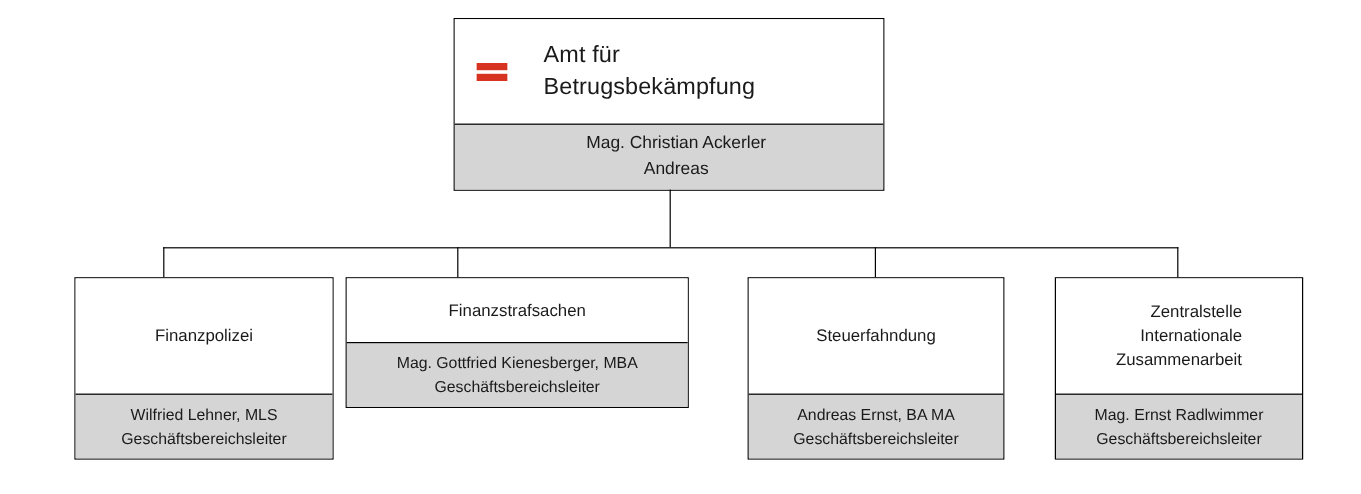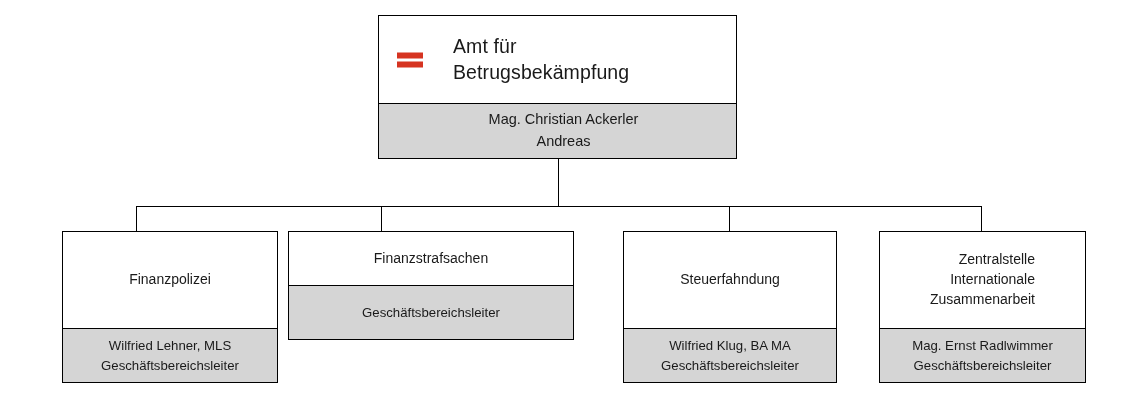--- a/index.html
+++ b/index.html
@@ -144,28 +144,29 @@
     <div class="node-title">Finanzpolizei</div>
     <div class="node-footer">
       <span class="line">Wilfried Lehner, MLS</span>
       <span class="line">Geschäftsbereichsleiter</span>
     </div>
   </div>
 
   <div class="node child" style="left:288px; top:231px; width:286px; height:109px;">
     <div class="node-title">Finanzstrafsachen</div>
     <div class="node-footer">
+      <span class="line">Mag. Gottfried Kienesberger, MBA</span>
       <span class="line">Geschäftsbereichsleiter</span>
     </div>
   </div>
 
   <div class="node child" style="left:623px; top:231px; width:214px; height:152px;">
     <div class="node-title">Steuerfahndung</div>
     <div class="node-footer">
-      <span class="line">Wilfried Klug, BA MA</span>
+      <span class="line">Andreas Ernst, BA MA</span>
       <span class="line">Geschäftsbereichsleiter</span>
     </div>
   </div>
 
   <div class="node child" style="left:879px; top:231px; width:207px; height:152px;">
     <div class="node-title">Zentralstelle
 Internationale
 Zusammenarbeit</div>
     <div class="node-footer">
       <span class="line">Mag. Ernst Radlwimmer</span>

